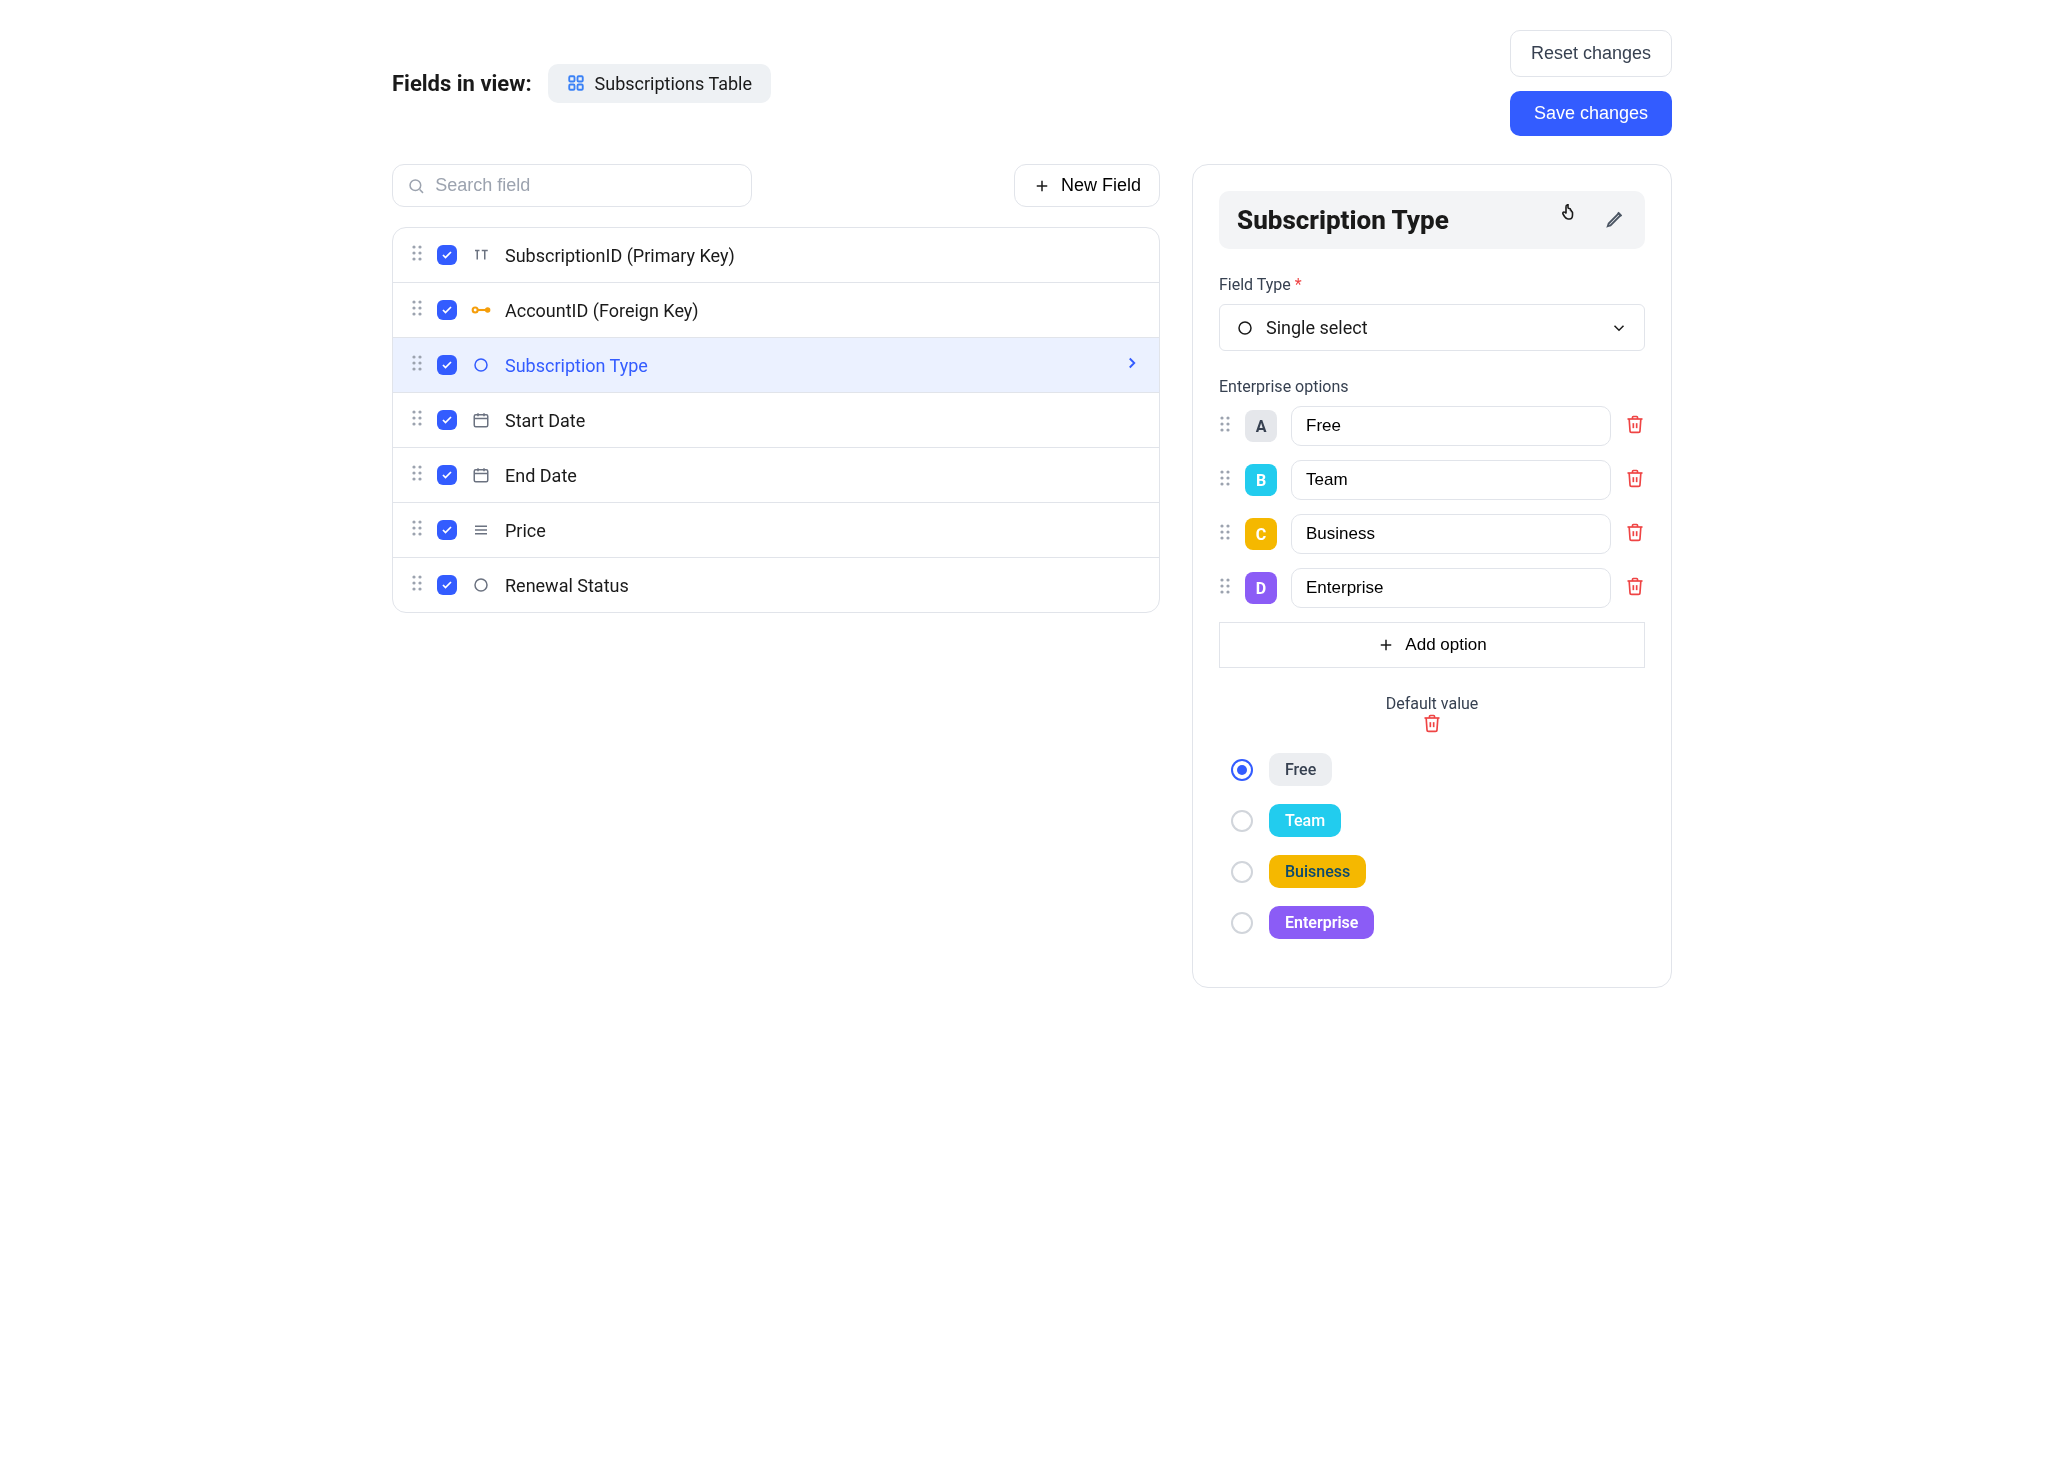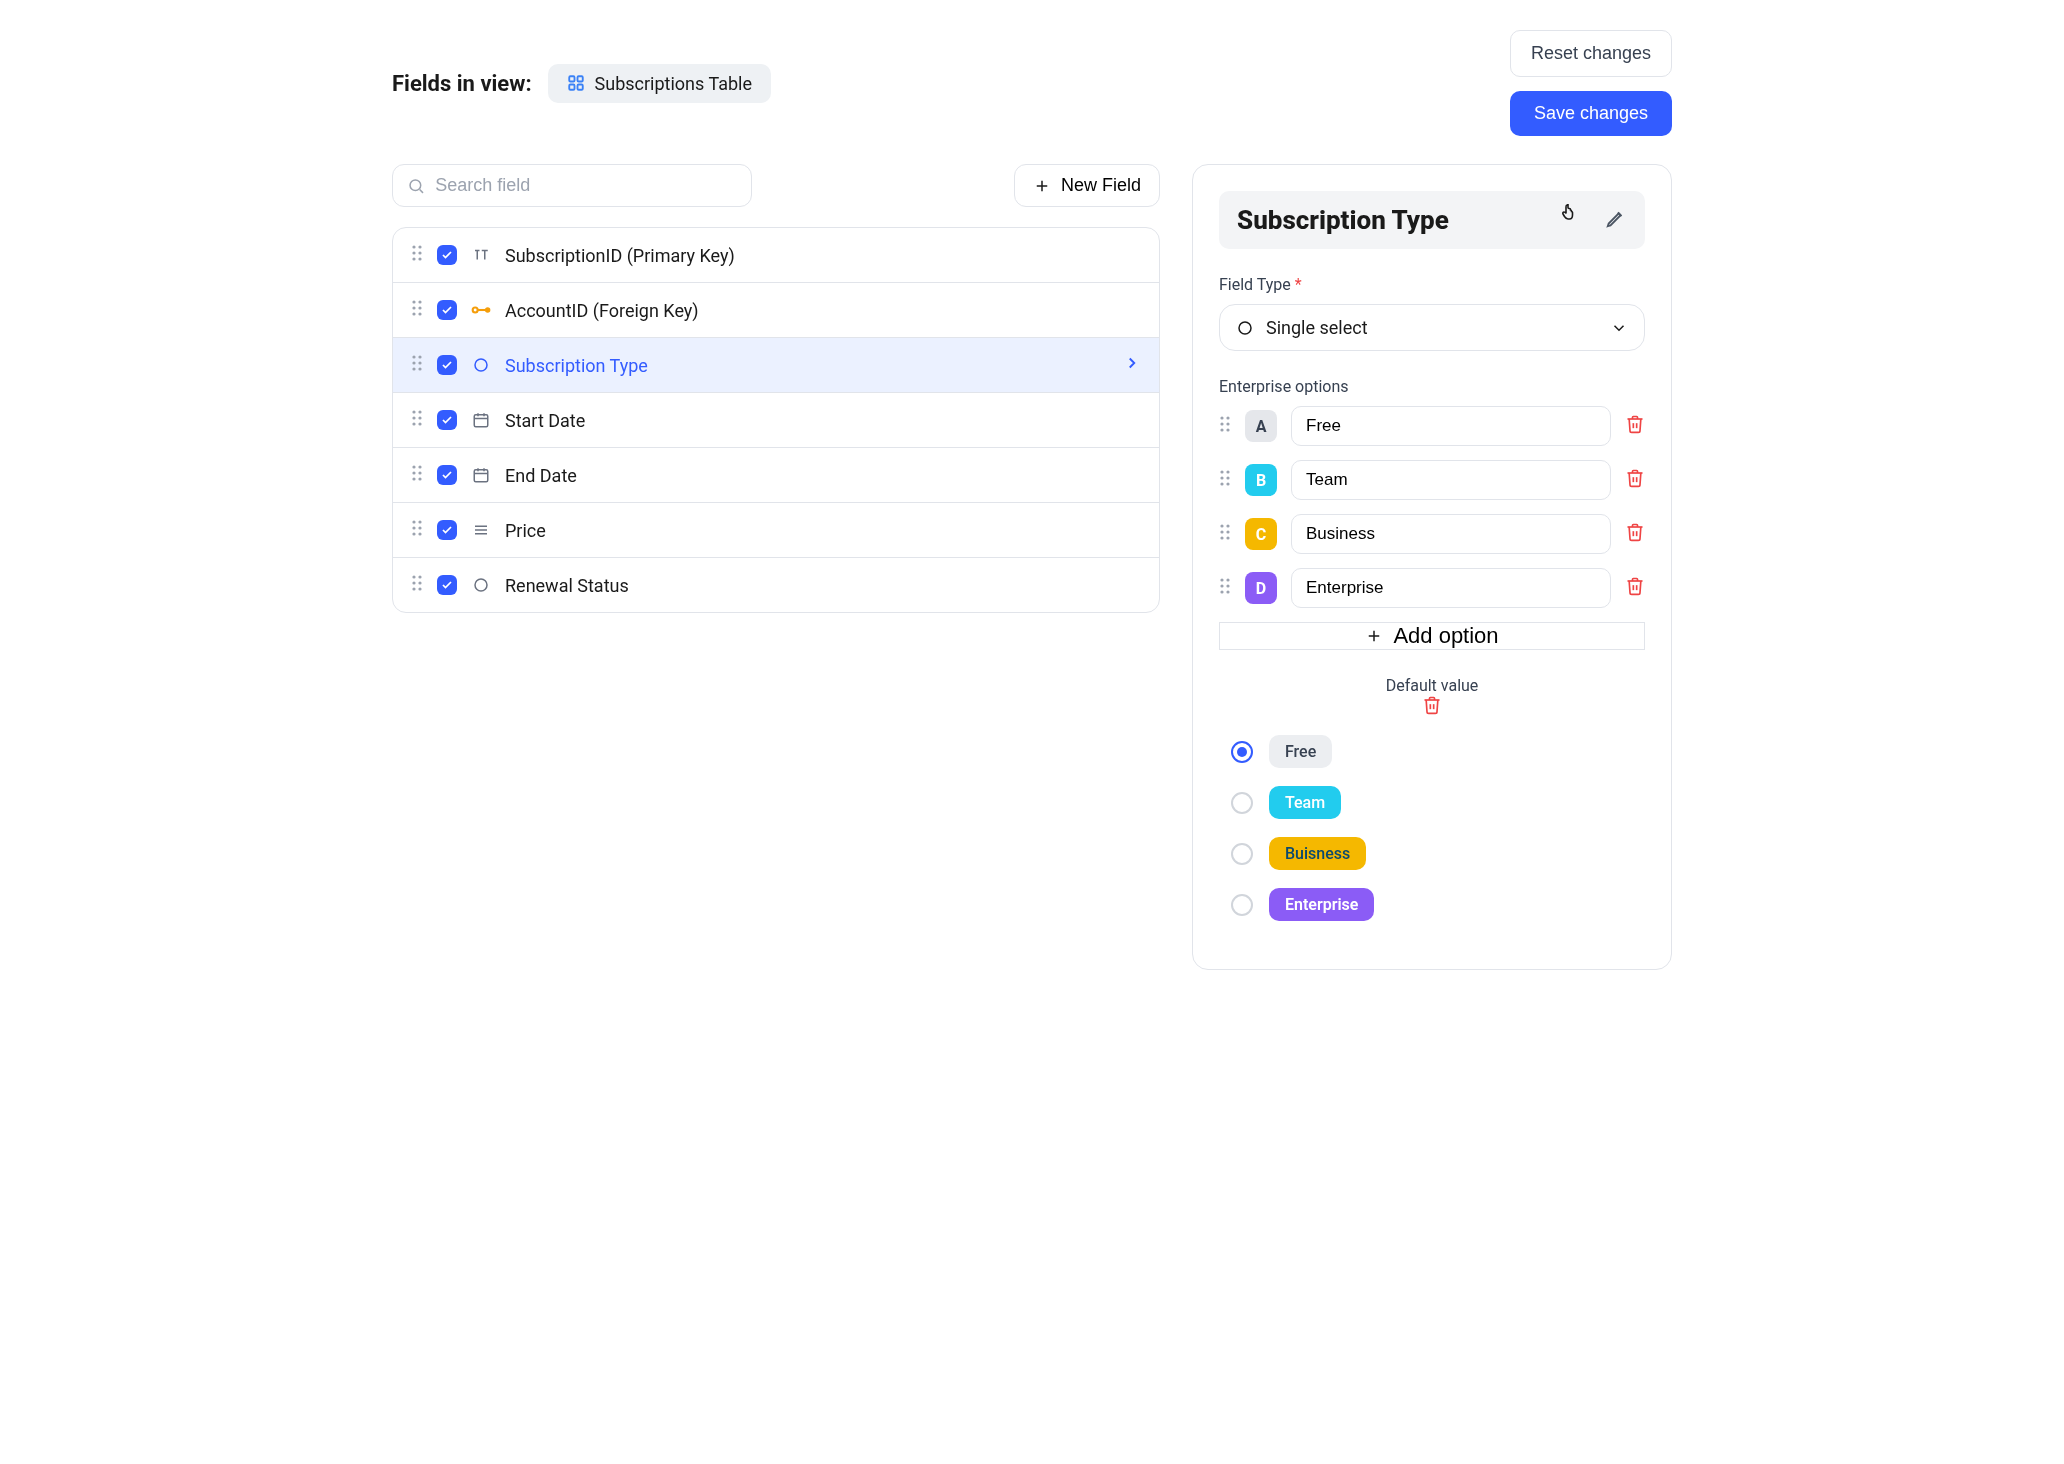--- a/index.html
+++ b/index.html
@@ -67,44 +67,44 @@
   .panel { border: 1px solid #e1e4ea; border-radius: 16px; padding: 26px 26px 30px; }
   .panel-head {
     background: #f3f4f6; border-radius: 10px; padding: 14px 18px;
     display: flex; align-items: center; justify-content: space-between; margin-bottom: 26px;
   }
   .panel-title { font-size: 26px; font-weight: 800; color: #1a1a1a; }
   .pen { width: 22px; height: 22px; color: #4b5563; cursor: pointer; }
   .section-label { font-size: 16px; color: #374151; margin-bottom: 10px; }
   .req { color: #ef4444; }
   .select {
-    border: 1px solid #e1e4ea; border-radius: 16px; padding: 12px 16px;
+    border: 1px solid #e1e4ea; border-radius: 6px; padding: 12px 16px;
     display: flex; align-items: center; justify-content: space-between; gap: 10px;
     margin-bottom: 26px;
   }
   .select-left { display: flex; align-items: center; gap: 12px; }
   .opt-row { display: flex; align-items: center; gap: 14px; margin-bottom: 14px; }
   .opt-letter {
     width: 32px; height: 32px; border-radius: 8px; display: flex;
     align-items: center; justify-content: center; font-weight: 700; font-size: 16px;
     flex-shrink: 0;
   }
   .letter-a { background: #e5e7eb; color: #374151; }
   .letter-b { background: #22ccee; color: #fff; }
   .letter-c { background: #f5b800; color: #fff; }
   .letter-d { background: #8b5cf6; color: #fff; }
   .opt-input {
     flex: 1; border: 1px solid #e1e4ea; border-radius: 10px; padding: 9px 14px;
     font-size: 17px; outline: none;
   }
   .trash { color: #ef4444; cursor: pointer; flex-shrink: 0; }
   .addopt {
-    width: 100%; border: 1px solid #e1e4ea; border-radius: 0; 
+    width: 100%; border: 1px solid #e1e4ea; border-radius: 0; padding: 12px;
     background: #fff; display: flex; align-items: center; justify-content: center; gap: 10px;
-    font-size: 22px; cursor: pointer; margin-top: 4px;
+    font-size: 17px; cursor: pointer; margin-top: 4px;
   }
   .def-head { display: flex; justify-content: space-between; align-items: center; margin: 26px 0 16px; flex-direction: column; }
   .radio-row { display: flex; align-items: center; gap: 16px; margin-bottom: 18px; padding-left: 12px; }
   .radio {
     width: 22px; height: 22px; border-radius: 50%; border: 2px solid #d1d5db;
     display: flex; align-items: center; justify-content: center; flex-shrink: 0;
   }
   .radio.checked { border-color: #335CFF; }
   .radio.checked::after { content: ""; width: 10px; height: 10px; border-radius: 50%; background: #335CFF; }
   .pill { padding: 7px 16px; border-radius: 10px; font-size: 16px; font-weight: 500; }

